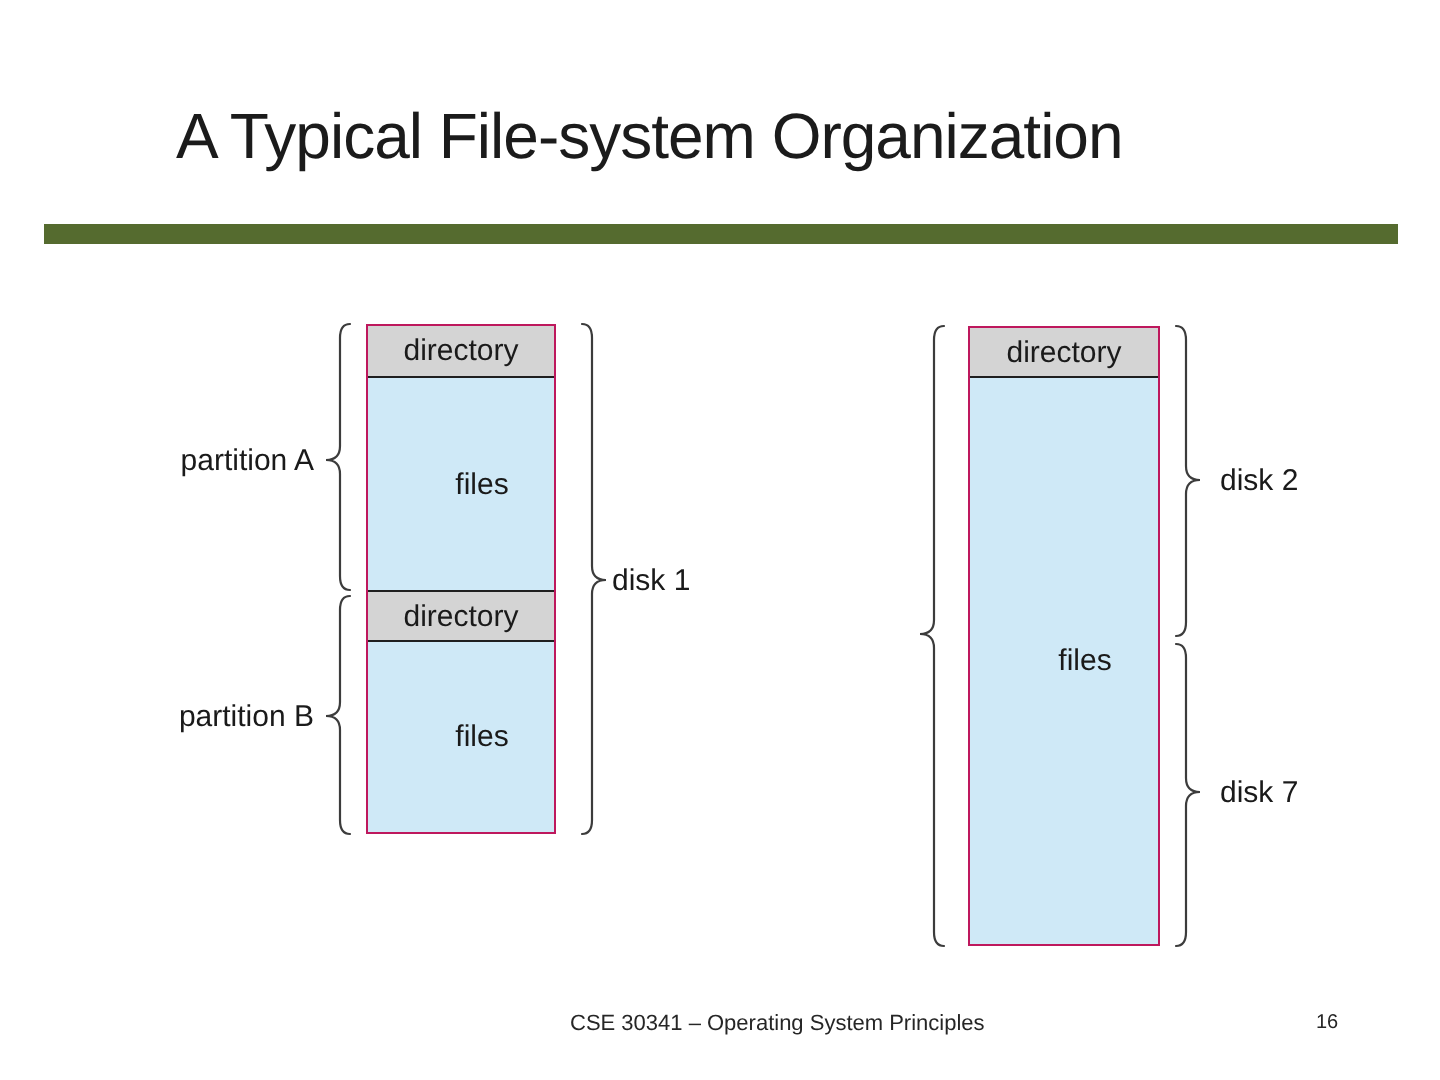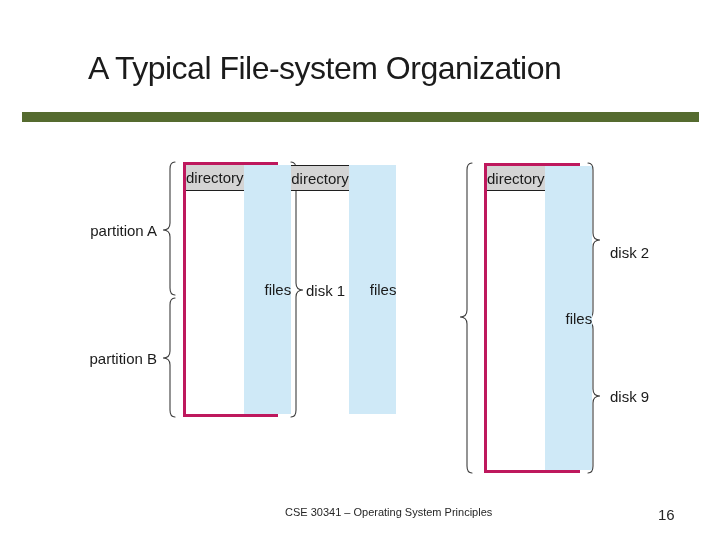--- a/index.html
+++ b/index.html
@@ -40,24 +40,24 @@
   }
   .diagram {
     position: absolute;
     left: 0;
     top: 0;
     width: 720px;
     height: 540px;
   }
   .col {
     position: absolute;
-    border: 3px solid #be185d;
+    border: 1px solid #be185d;
     box-sizing: border-box;
     display: flex;
-    flex-direction: row;
+    flex-direction: column;
   }
   .col-left  { left: 183px; top: 162px; width: 95px; height: 255px; }
   .col-right { left: 484px; top: 163px; width: 96px; height: 310px; }
   .sec {
     display: flex;
     align-items: center;
     justify-content: center;
     font-size: 15px;
     color: #1a1a1a;
     box-sizing: border-box;
@@ -89,21 +89,21 @@
     position: absolute;
     left: 285px;
     top: 506px;
     font-size: 11px;
     color: #262626;
   }
   .page-number {
     position: absolute;
     left: 658px;
     top: 506px;
-    font-size: 15px;
+    font-size: 10px;
     color: #262626;
   }
 </style>
 </head>
 <body>
 
 <div class="slide">
 
   <div class="slide-title">A Typical File-system Organization</div>
   <div class="accent-bar"></div>
@@ -127,20 +127,20 @@
     </div>
 
     <div class="col col-right">
       <div class="sec directory s0">directory</div>
       <div class="sec files s1">files</div>
     </div>
 
     <div class="dlabel right-align" style="left:57px; top:350px; width:100px;">partition B</div>
     <div class="dlabel right-align" style="left:57px; top:222px; width:100px;">partition A</div>
     <div class="dlabel" style="left:306px; top:282px;">disk 1</div>
-    <div class="dlabel" style="left:610px; top:232px;margin-top:12px;">disk 2</div>
-    <div class="dlabel" style="left:610px; top:388px;">disk 9</div>
+    <div class="dlabel" style="left:610px; top:232px;">disk 2</div>
+    <div class="dlabel" style="left:610px; top:388px;">disk 7</div>
   </div>
 
   <div class="footer-text">CSE 30341 – Operating System Principles</div>
   <div class="page-number">16</div>
 
 </div>
 
 </body></html>

